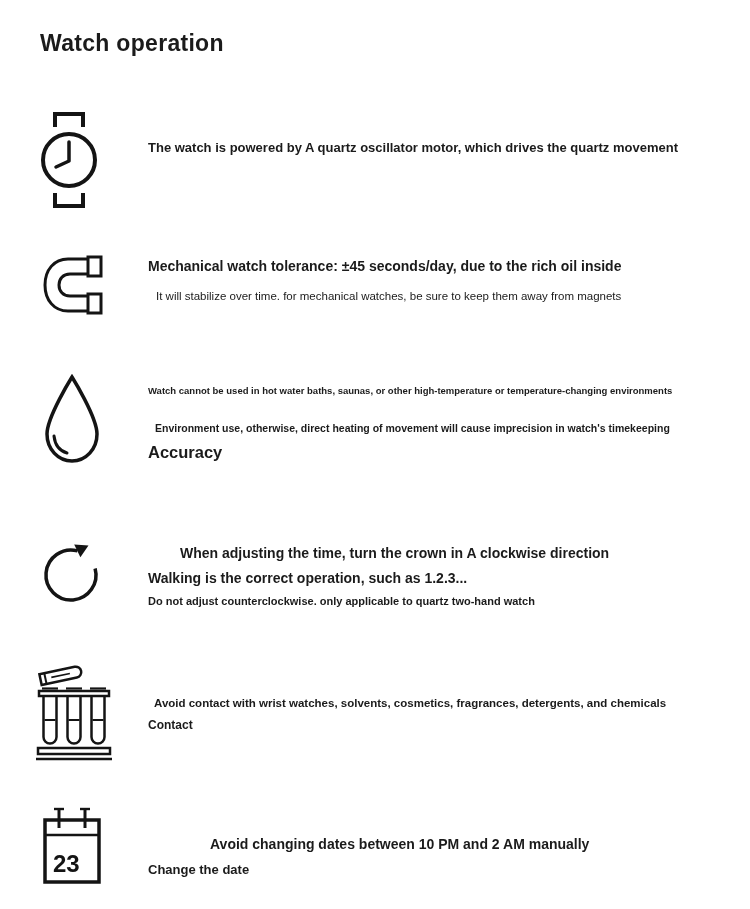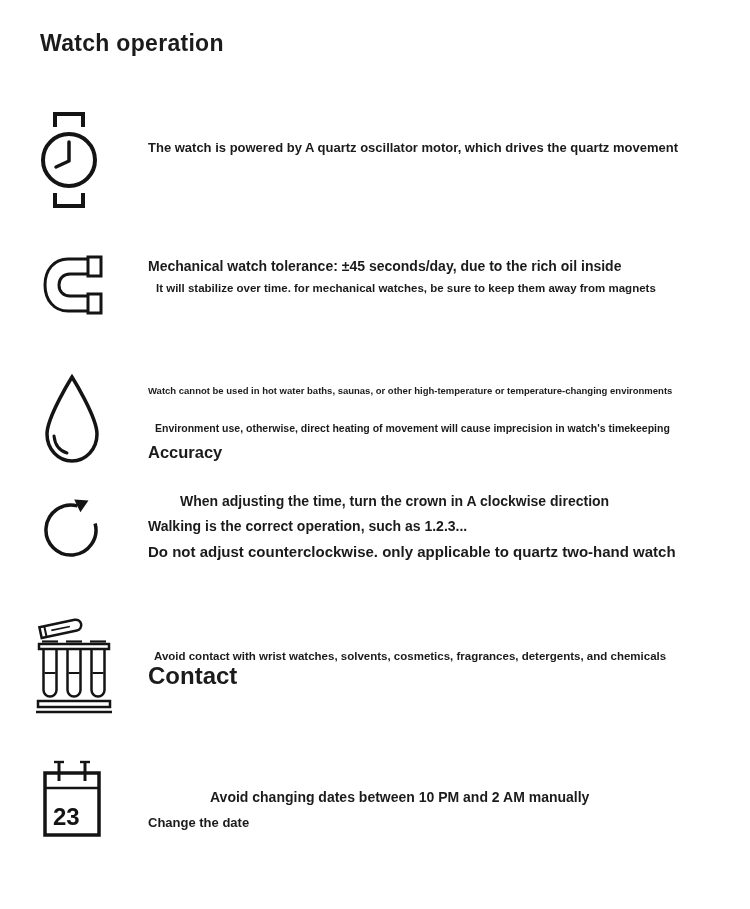--- a/index.html
+++ b/index.html
@@ -23,42 +23,42 @@
   .text-cell { flex:1; padding-right:14px; }
   svg { display:block; }
   svg text { font-family:"Liberation Sans","DejaVu Sans",sans-serif; }
 
   .ln { white-space:nowrap; }
 
   
   .sec1 { margin-top:54px; }  .sec1 .text-cell { padding-top:26px; }
   .sec2 { margin-top:45px; }  .sec2 .text-cell { padding-top:4px; }
   .sec3 { margin-top:57px; }  .sec3 .text-cell { padding-top:12px; }
-  .sec4 { margin-top:22px;align-items:flex-end; }  .sec4 .text-cell { padding-top:6px; }
+  .sec4 { margin-top:74px; }  .sec4 .text-cell { padding-top:6px; }
   .sec5 { margin-top:56px; }  .sec5 .text-cell { padding-top:34px; }
   .sec6 { margin-top:45px; }  .sec6 .text-cell { padding-top:30px; }
 
   
   .s1-l0 { font-size:9.5px;  font-weight:700; margin-left:18px; }
   .s1-l1 { font-size:13px;   font-weight:700; margin-top:3px; }
 
   .s2-l0 { font-size:14px;   font-weight:700; }
-  .s2-l1 { font-size:11.5px; font-weight:700; margin-left:8px;  margin-top:8px; }
+  .s2-l1 { font-size:11.5px; font-weight:400; margin-left:8px;  margin-top:16px; }
   .s2-l2 { font-size:10px;   font-weight:400; margin-top:10px; }
 
   .s3-l0 { font-size:9.5px;  font-weight:700; }
   .s3-l1 { font-size:10.5px; font-weight:700; margin-left:7px; margin-top:26px; }
   .s3-l2 { font-size:16.5px; font-weight:700; margin-top:9px; }
 
   .s4-l0 { font-size:14px;   font-weight:700; margin-left:32px; }
   .s4-l1 { font-size:14px;   font-weight:700; margin-top:9px; }
-  .s4-l2 { font-size:15px; font-weight:700; margin-top:9px; }
+  .s4-l2 { font-size:11px; font-weight:700; margin-top:9px; }
 
   .s5-l0 { font-size:11.5px; font-weight:700; margin-left:6px; }
-  .s5-l1 { font-size:24px;   font-weight:700; }
+  .s5-l1 { font-size:12px;   font-weight:700; margin-top:9px; }
 
   .s6-l0 { font-size:14px;   font-weight:700; margin-left:62px; }
   .s6-l1 { font-size:13px;   font-weight:700; margin-top:10px; }
 </style>
 </head>
 <body>
 
 <div class="page">
 
   <h1 class="title">Watch operation</h1>

